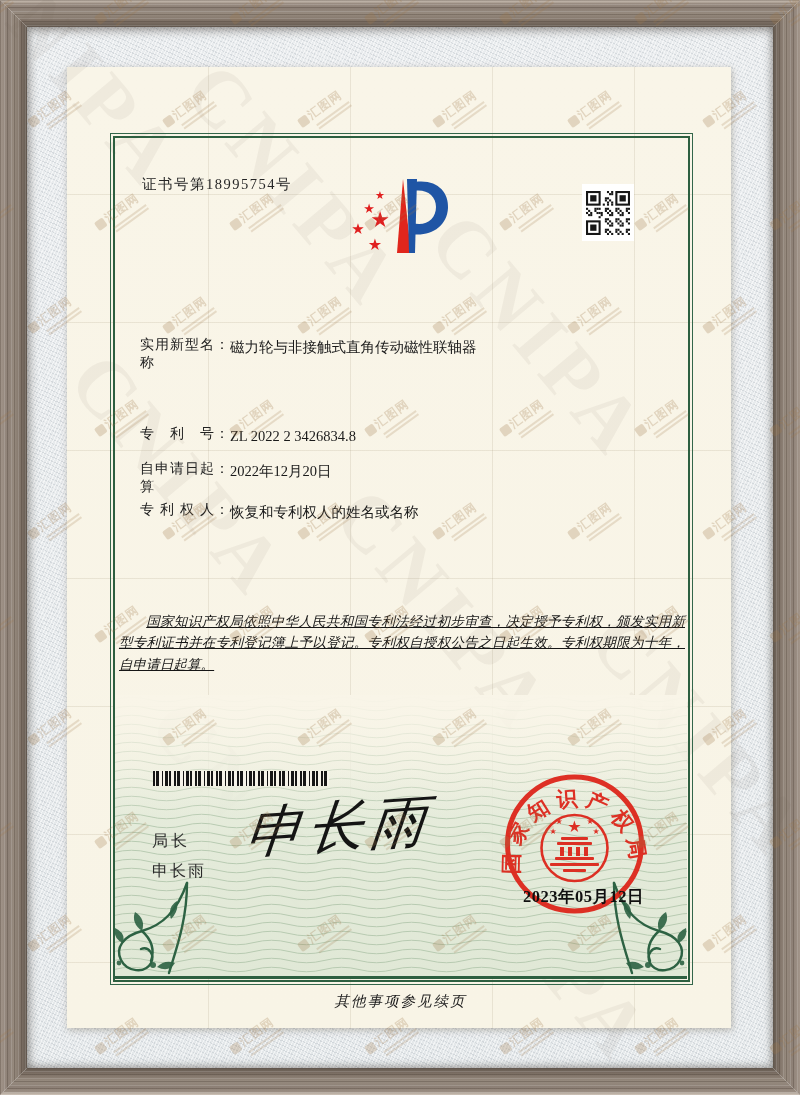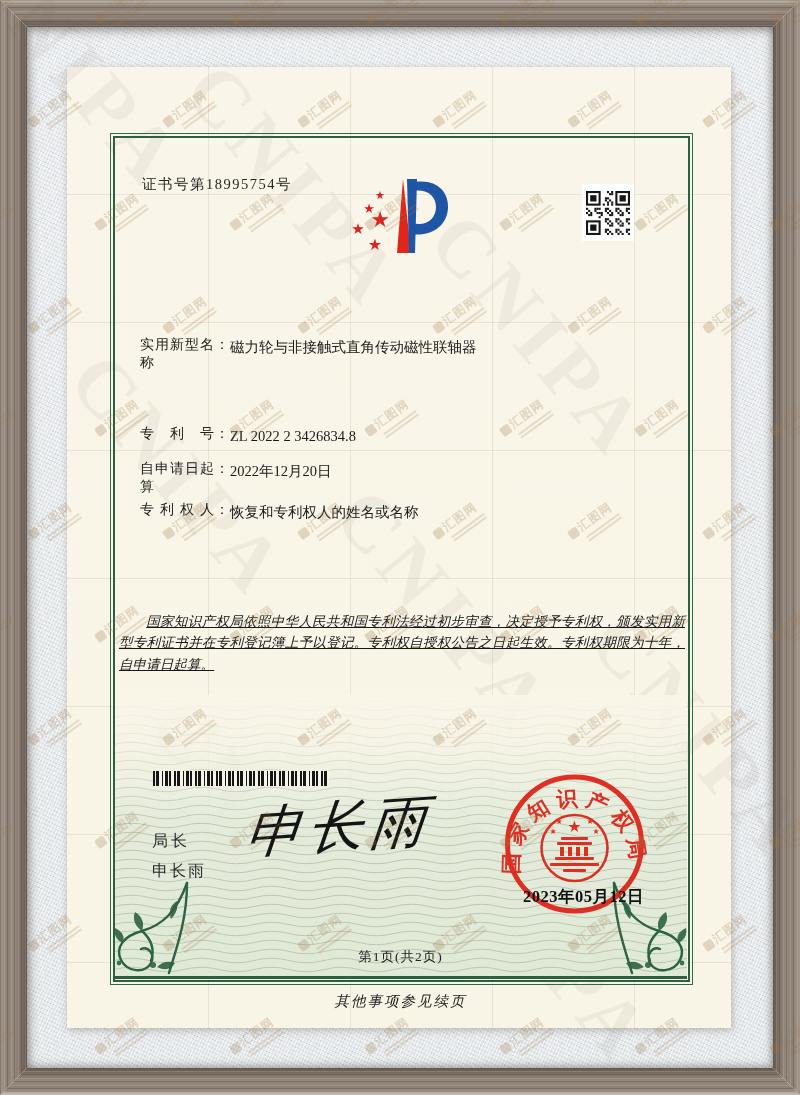--- a/index.html
+++ b/index.html
@@ -346,21 +346,20 @@
         <rect x="76" y="87" width="4" height="9"></rect>
         <rect x="84" y="87" width="4" height="9"></rect>
         <rect x="92" y="87" width="4" height="9"></rect>
         <rect x="63" y="97" width="39" height="3" rx="1"></rect>
         <rect x="58" y="103" width="49" height="3" rx="1"></rect>
         <rect x="71" y="109" width="23" height="3" rx="1"></rect>
       </g>
     </svg>
     <div class="abs seal-date">2023年05月12日</div>
 
-    <div class="abs page-num">第1页(共2页)</div>
     <div class="abs footer-note">其他事项参见续页</div>
   </div>
 
   <div class="wm-tiles">
       <div class="wm-tile" style="left: -45px; top: -12px;"><span class="wm-txt">汇图网</span><span class="wm-sub"></span></div>
       <div class="wm-tile" style="left: 90px; top: -12px;"><span class="wm-box"></span><span class="wm-txt">汇图网</span><span class="wm-sub"></span></div>
       <div class="wm-tile" style="left: 225px; top: -12px;"><span class="wm-box"></span><span class="wm-txt">汇图网</span><span class="wm-sub"></span></div>
       <div class="wm-tile" style="left: 360px; top: -12px;"><span class="wm-box"></span><span class="wm-txt">汇图网</span><span class="wm-sub"></span></div>
       <div class="wm-tile" style="left: 495px; top: -12px;"><span class="wm-box"></span><span class="wm-txt">汇图网</span><span class="wm-sub"></span></div>
       <div class="wm-tile" style="left: 630px; top: -12px;"><span class="wm-box"></span><span class="wm-txt">汇图网</span><span class="wm-sub"></span></div>

